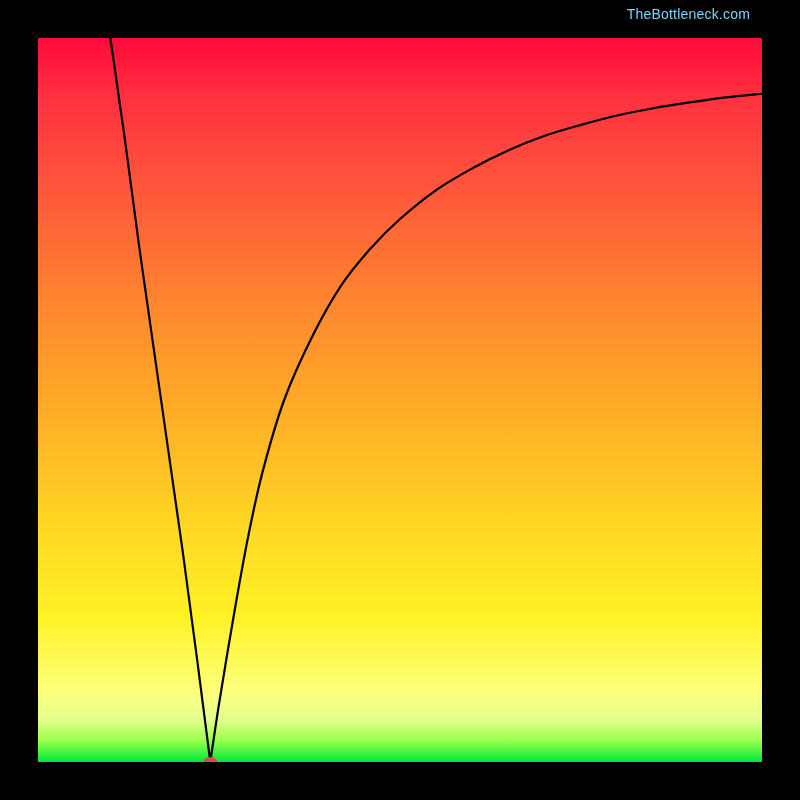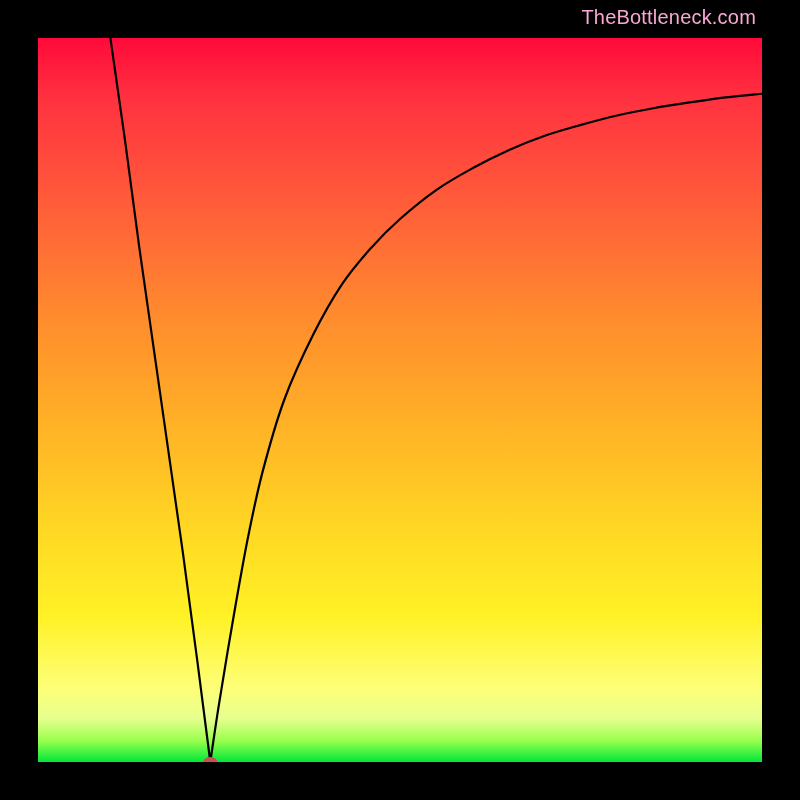--- a/index.html
+++ b/index.html
@@ -40,23 +40,23 @@
   }
   .curve-svg {
     position: absolute;
     left: 0; top: 0;
     width: 724px; height: 724px;
     display: block;
   }
   .attribution {
     position: absolute;
     top: 6px;
-    right: 44px;
-    color: #f9a8d4;
-    font-size: 20px;
+    right: 50px;
+    color: #7dd3fc;
+    font-size: 14px;
     letter-spacing: 0.2px;
     user-select: none;
   }
   .dot {
     fill: #cc4d55;
   }
 </style>
 </head>
 <body>
 

